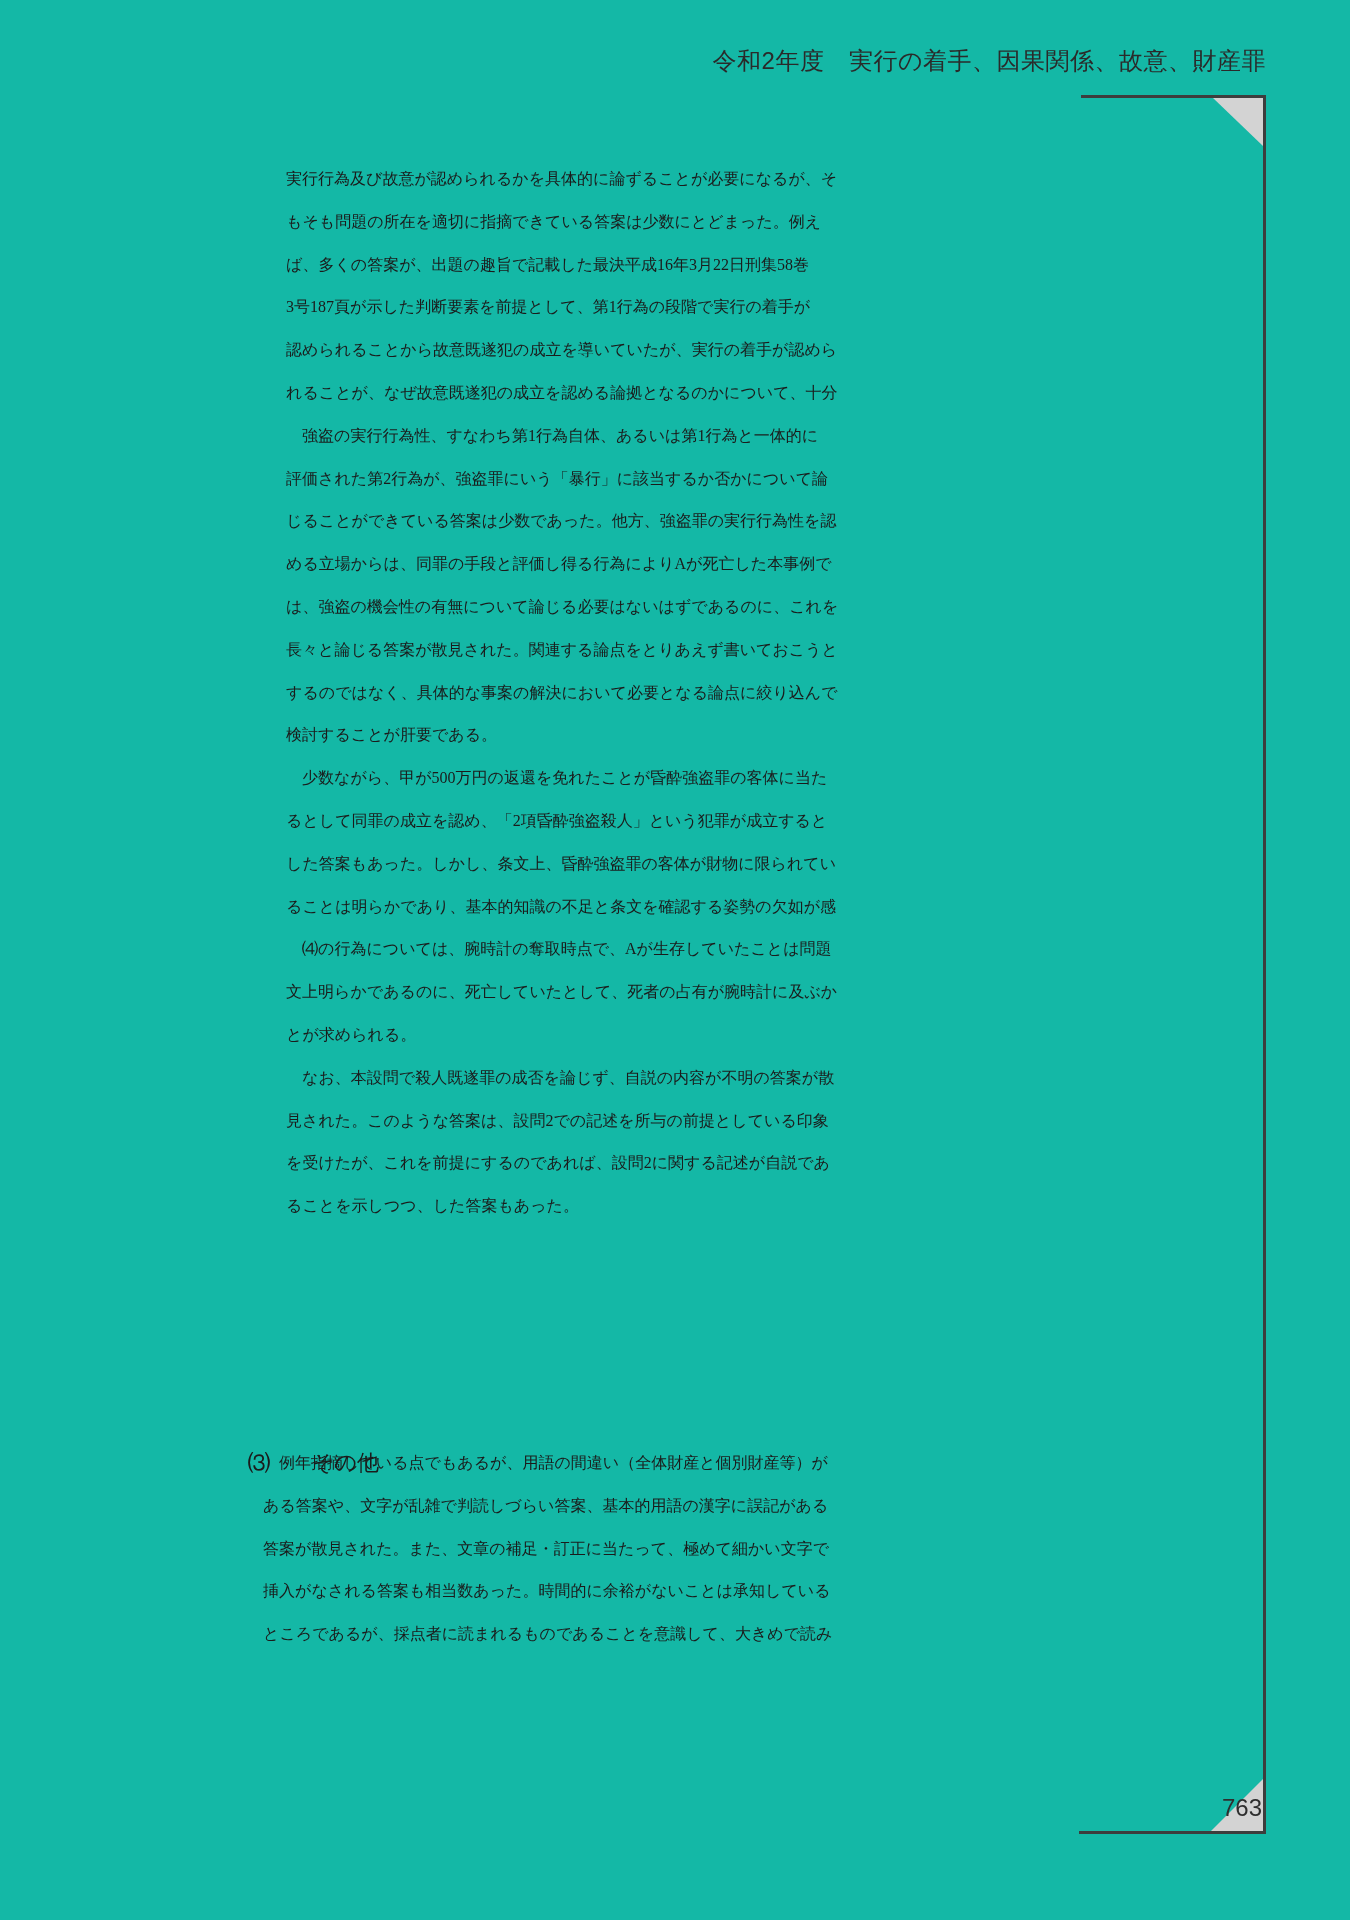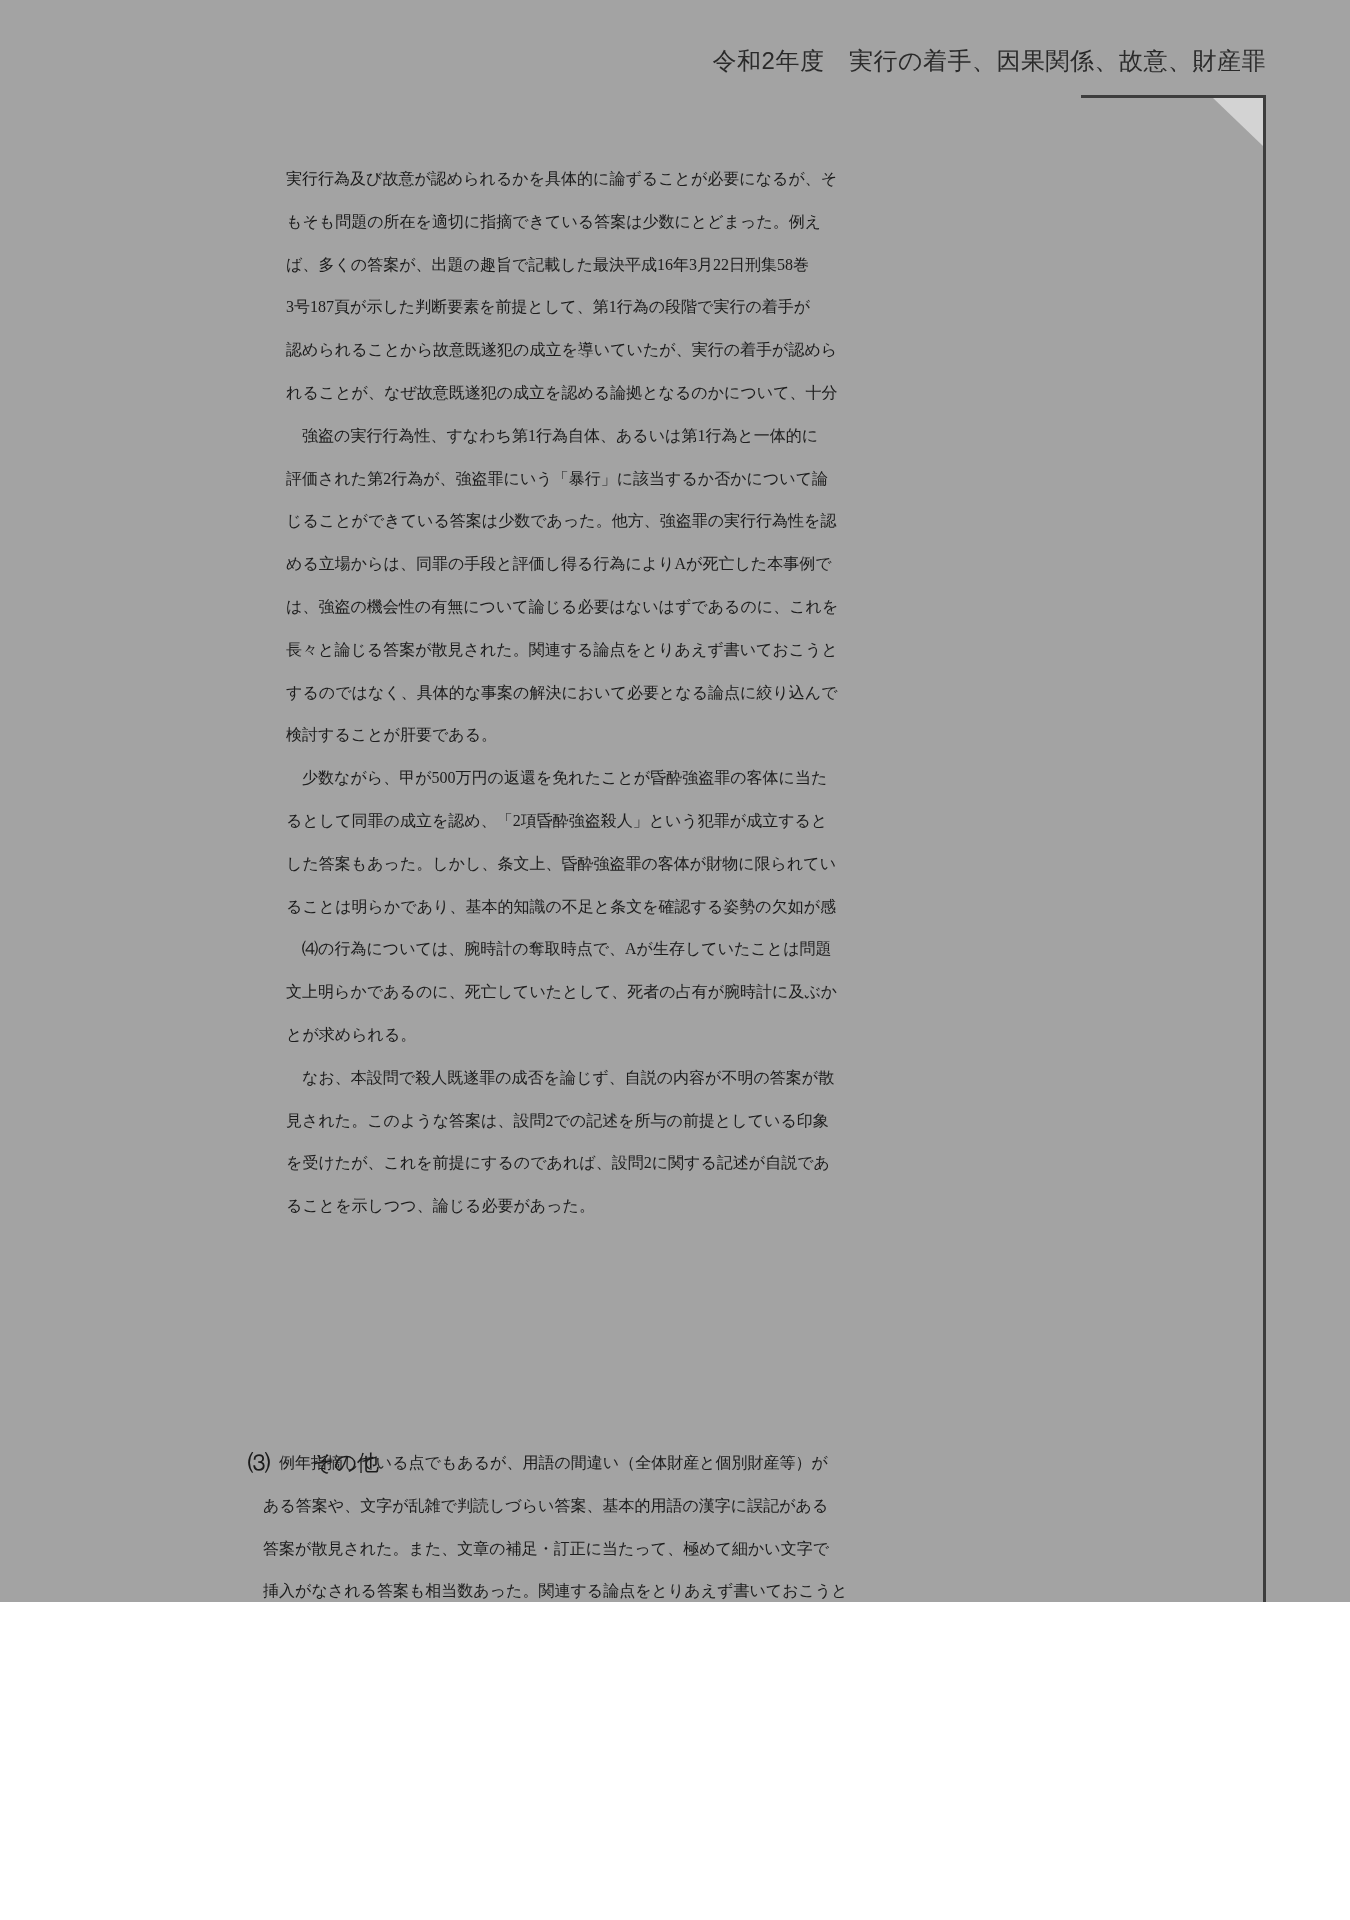--- a/index.html
+++ b/index.html
@@ -1,19 +1,19 @@
 <!DOCTYPE html>
 <html lang="ja"><head>
 <meta charset="utf-8">
 <style>
   html,body{margin:0;padding:0;background:#ffffff;}
   .page{
     position:relative;
-    width:1350px;height:1602px;
-    background:#a3a3a3;
+    width:1350px;height:1920px;
+    background:#14b8a6;
     overflow:hidden;
     font-family:"Liberation Serif","DejaVu Serif",serif;
     color:#1b1b1b;
   }
   
   .header-title{
     position:absolute;
     top:46px;right:84px;
     font-family:"Liberation Sans","DejaVu Sans",sans-serif;
     font-size:24px;
@@ -90,30 +90,30 @@
       <div class="tline">　少数ながら、甲が500万円の返還を免れたことが昏酔強盗罪の客体に当た</div>
       <div class="tline">るとして同罪の成立を認め、「2項昏酔強盗殺人」という犯罪が成立すると</div>
       <div class="tline">した答案もあった。しかし、条文上、昏酔強盗罪の客体が財物に限られてい</div>
       <div class="tline">ることは明らかであり、基本的知識の不足と条文を確認する姿勢の欠如が感</div>
       <div class="tline">　⑷の行為については、腕時計の奪取時点で、Aが生存していたことは問題</div>
       <div class="tline">文上明らかであるのに、死亡していたとして、死者の占有が腕時計に及ぶか</div>
       <div class="tline">とが求められる。</div>
       <div class="tline">　なお、本設問で殺人既遂罪の成否を論じず、自説の内容が不明の答案が散</div>
       <div class="tline">見された。このような答案は、設問2での記述を所与の前提としている印象</div>
       <div class="tline">を受けたが、これを前提にするのであれば、設問2に関する記述が自説であ</div>
-      <div class="tline">ることを示しつつ、論じる必要があった。</div>
+      <div class="tline">ることを示しつつ、した答案もあった。</div>
     </div>
 
   <div id="section3-heading">
     <span class="marker">⑶</span><span class="label">その他</span>
   </div>
 
   <div id="block-c" class="text-block">
       <div class="tline">　例年指摘している点でもあるが、用語の間違い（全体財産と個別財産等）が</div>
       <div class="tline">ある答案や、文字が乱雑で判読しづらい答案、基本的用語の漢字に誤記がある</div>
       <div class="tline">答案が散見された。また、文章の補足・訂正に当たって、極めて細かい文字で</div>
-      <div class="tline">挿入がなされる答案も相当数あった。関連する論点をとりあえず書いておこうと</div>
+      <div class="tline">挿入がなされる答案も相当数あった。時間的に余裕がないことは承知している</div>
       <div class="tline">ところであるが、採点者に読まれるものであることを意識して、大きめで読み</div>
     </div>
 
   <div class="page-number">763</div>
 
 </div>
 
 </body></html>

